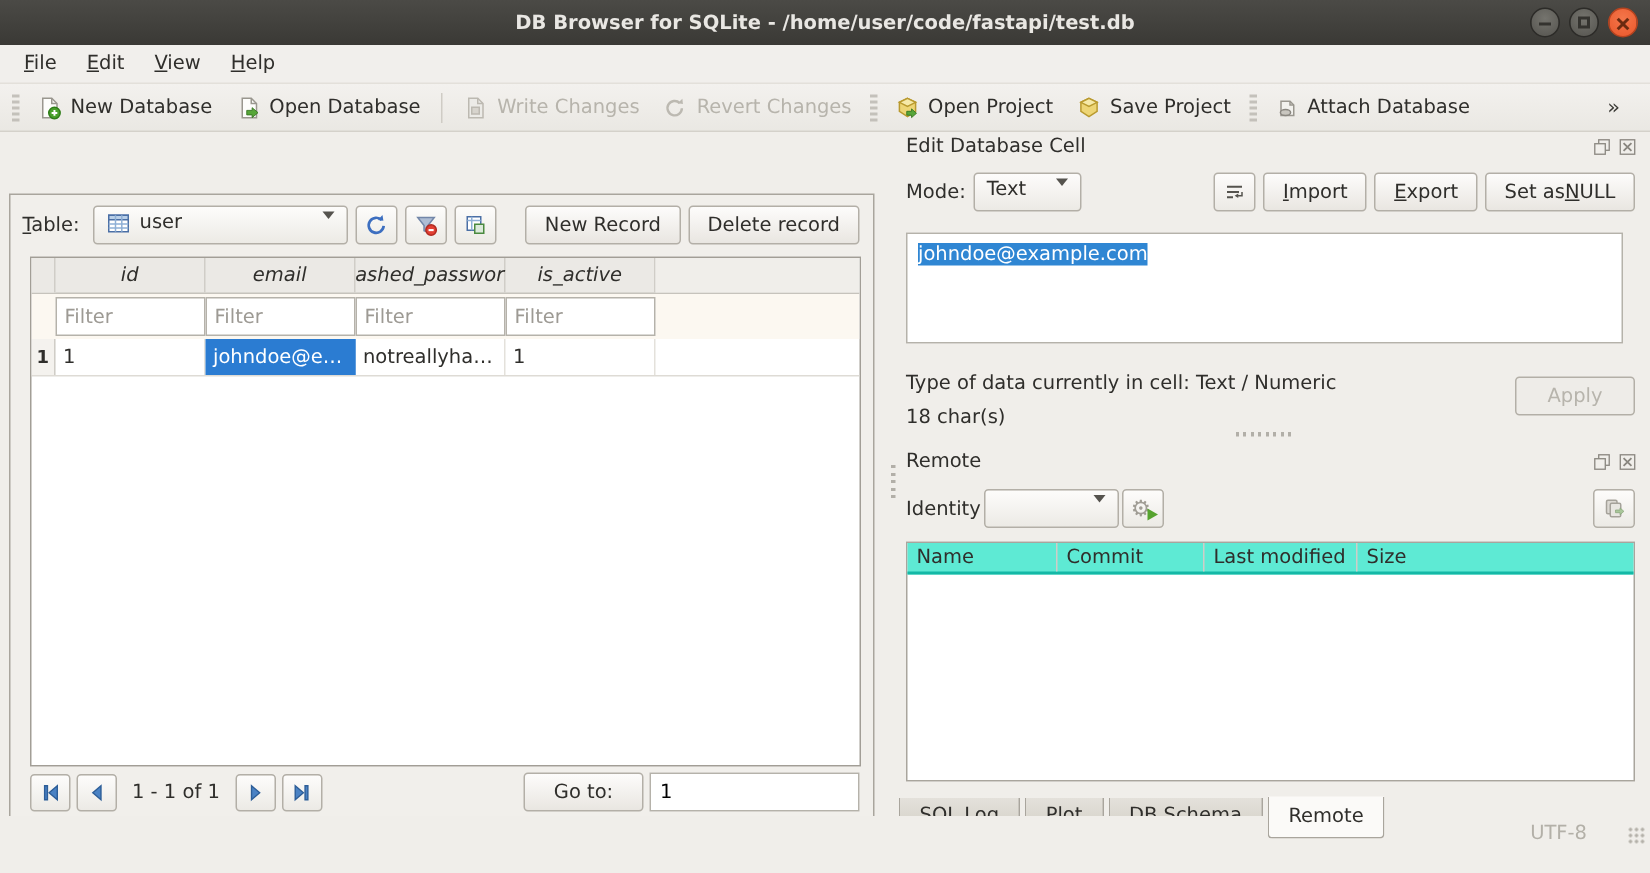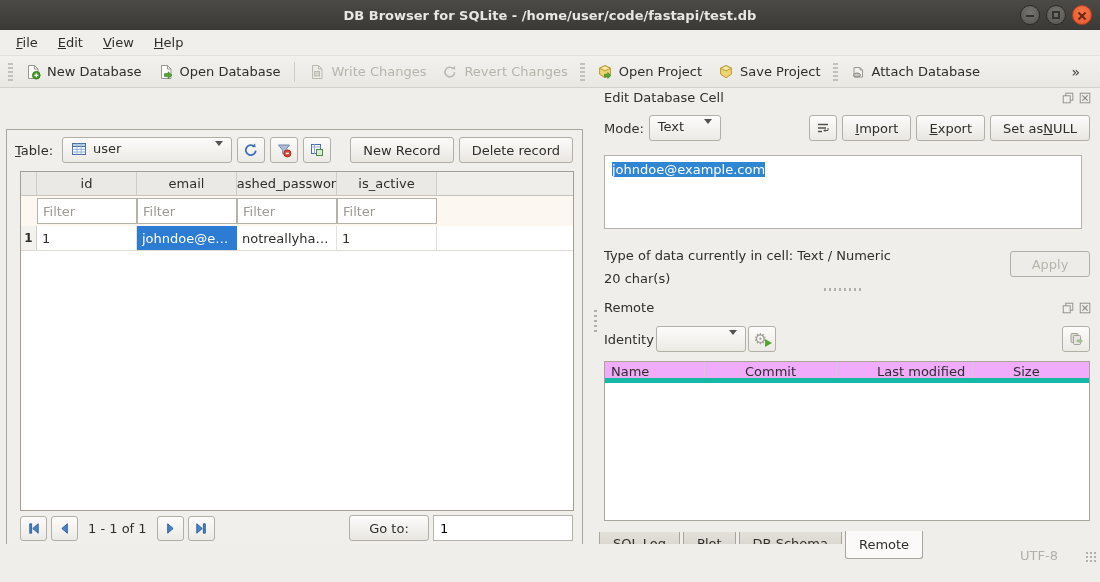--- a/index.html
+++ b/index.html
@@ -60,21 +60,21 @@
     background:linear-gradient(#fdfcfb,#eceae5); border:1px solid #b3afa7; border-radius:3px; }
   .btn { background:linear-gradient(#fdfcfb,#e9e6e1); border:1px solid #b3afa7; border-radius:3px;
     padding:4px 12px; color:#2f2e2b; height:26px; white-space:nowrap; font-size:13px;
     display:inline-flex; align-items:center; justify-content:center; font-family:inherit; }
   .btn.disabled { color:#b7b4ac; background:#eeece8; }
   .push-right { margin-left:auto; }
 
   
   .grid { position:absolute; left:13px; top:41px; width:554px; height:340px;
     border:1px solid #a29e96; background:#fff; overflow:hidden; }
-  .g-head { display:flex; height:24px; background:#ebe9e5; border-bottom:1px solid #c6c3bc; }
+  .g-head { display:flex; height:24px; background:#ebe9e5; border-bottom:1px solid #c6c3bc;font-style:italic; }
   .g-hcell { border-right:1px solid #d0cdc7; display:flex; align-items:center; justify-content:center; color:#2f2e2b; }
   .g-corner { width:16px; background:#ebe9e5; border-right:1px solid #d0cdc7; }
   .w100 { width:100px; } .gfill { flex:1; background:#f0eeea; border-right:none; }
   .g-filters { display:flex; align-items:center; height:30px; background:#fcf8f1; padding-left:16px; }
   .filter-input { width:100px; height:26px; border:1px solid #b5b2aa; background:#fff; padding:0 5px;
     font-family:inherit; font-size:13px; color:#2f2e2b; }
   .filter-input::placeholder { color:#9d9a94; }
   .g-row { display:flex; height:25px; border-bottom:1px solid #dedbd5; }
   .g-rowhead { width:16px; background:#f4f2ee; border-right:1px solid #d0cdc7; font-weight:bold;
     display:flex; align-items:center; justify-content:center; font-size:12px; }
@@ -105,21 +105,21 @@
     border:1px solid #b5b2aa; padding:5px 7px; line-height:17px; }
   .sel { background:#2f86d3; color:#fff; }
   .cell-info { position:absolute; left:20px; top:156px; line-height:23px; }
   .apply-btn { position:absolute; right:10px; top:163px; width:80px; }
   .h-splitter { position:absolute; left:240px; top:200px; width:40px; height:3px;
     background-image:repeating-linear-gradient(90deg,#b2afa8 0 2px, transparent 2px 5px); }
   .remote-title-row { top:212px; }
   .identity-row { position:absolute; left:20px; right:10px; top:237px; height:28px; display:flex; align-items:center; gap:2px; }
   .combo-identity { width:90px; height:26px; }
   .remote-table { position:absolute; left:20px; right:10px; top:273px; height:160px; border:1px solid #a9a59d; background:#fff; }
-  .r-head { display:flex; height:21px; background:#f0abfc; border-bottom:5px solid #14b8a6;gap:34px; }
+  .r-head { display:flex; height:21px; background:#5eead4; border-bottom:2px solid #14b8a6; }
   .r-hcell { padding:2px 6px; border-right:1px solid #d0cdc7; white-space:nowrap; overflow:hidden; }
   .rw1{width:100px;} .rw2{width:98px;} .rw3{width:102px;} .rw4{flex:1; border-right:none;}
 
   
   .tabs-bottom { position:absolute; left:15px; top:444px; display:flex; align-items:flex-start; }
   .btab { padding:4px 13px; background:linear-gradient(#e4e1db,#d9d6ce); border:1px solid #a9a59d;
     border-top:none; border-radius:0 0 3px 3px; margin-right:3px; height:15px; }
   .btab.active { background:#fbfaf8; height:28px; position:relative; top:-1px; padding-top:6px; z-index:2; }
 
   
@@ -366,21 +366,21 @@
           <span class="mn">NULL</span>
         </button>
     </div>
 
     <div class="cell-editor">
       <span class="sel">johndoe@example.com</span>
     </div>
 
     <div class="cell-info">
       <div>Type of data currently in cell: Text / Numeric</div>
-      <div>20 char(s)</div>
+      <div>18 char(s)</div>
     </div>
     <button class="btn disabled apply-btn">Apply</button>
 
     <div class="h-splitter"></div>
 
     <div class="dock-title remote-title-row">Remote</div>
     <div class="dock-btns" style="top:213px;">
       <svg viewBox="0 0 16 16">
           <rect x="5.5" y="2.5" width="8" height="8" fill="none" stroke="#8a8780"></rect>
           <rect x="2.5" y="5.5" width="8" height="8" fill="#f1efeb" stroke="#8a8780"></rect>

